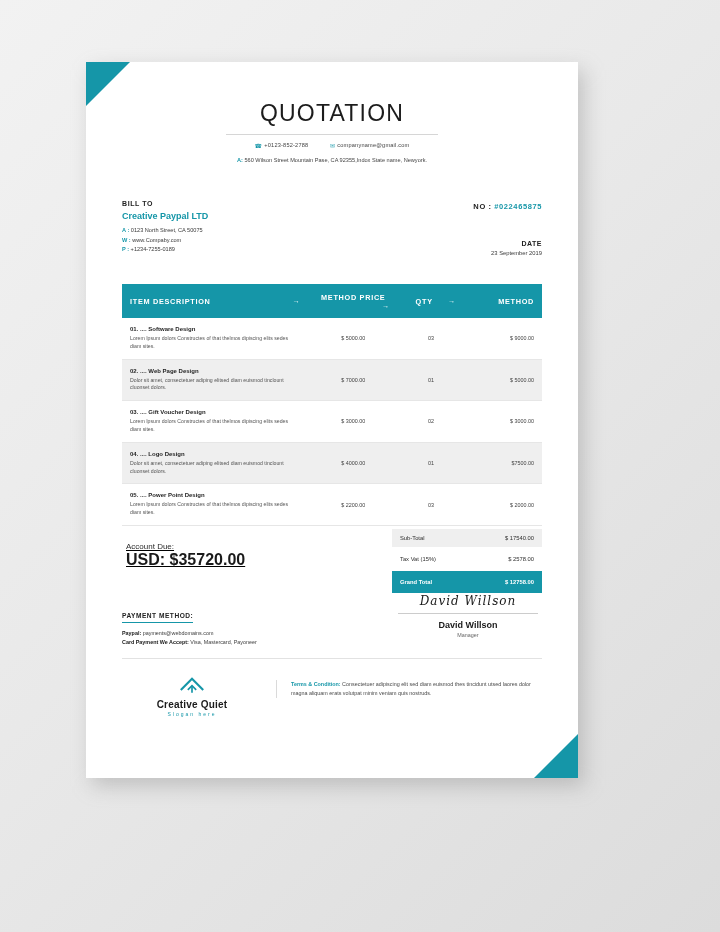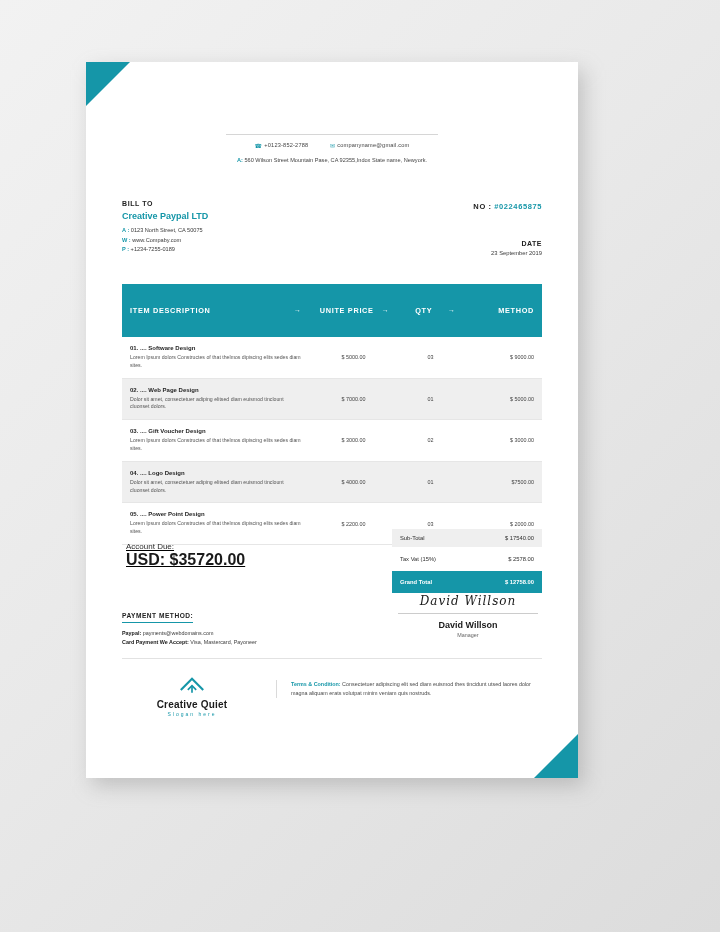--- a/index.html
+++ b/index.html
@@ -159,21 +159,21 @@
     top: 222px;
     width: 420px;
     border-collapse: collapse;
   }
   table.items thead th {
     background: #1596a8;
     color: #fff;
     font-size: 7.3px;
     letter-spacing: .7px;
     font-weight: bold;
-    padding: 22px 8px;
+    padding: 9px 8px;
     text-align: left;
   }
   table.items thead th.c { text-align: center; }
   table.items thead th.r { text-align: right; }
   table.items thead th .arrow {
     float: right;
     font-size: 7px;
     opacity: .9;
     margin-left: 6px;
   }
@@ -317,20 +317,21 @@
 </head>
 <body>
 
 <div class="stage">
   <div class="page-shadow"></div>
 
   <div class="page">
     <div class="corner-tl"></div>
     <div class="corner-br"></div>
 
+    <div class="doc-title">QUOTATION</div>
     <div class="title-rule"></div>
 
     <div class="contact-line">
       <span class="item">
         <span class="gi">☎</span><span>+0123-852-2788</span>
       </span>
       <span class="item">
         <span class="gi">✉</span><span>companyname@gmail.com</span>
       </span>
     </div>
@@ -369,21 +370,21 @@
     </div>
 
     <table class="items">
       <thead>
         <tr>
           <th style="width:205px">
             <span>ITEM DESCRIPTION</span>
             <span class="arrow">→</span>
           </th>
           <th class="c" style="width:85px">
-            <span>UNITE PRICE</span>
+            <span>METHOD PRICE</span>
             <span class="arrow">→</span>
           </th>
           <th class="c" style="width:60px">
             <span>QTY</span>
             <span class="arrow">→</span>
           </th>
           <th class="r" style="width:70px">
             <span>METHOD</span>
           </th>
         </tr>

